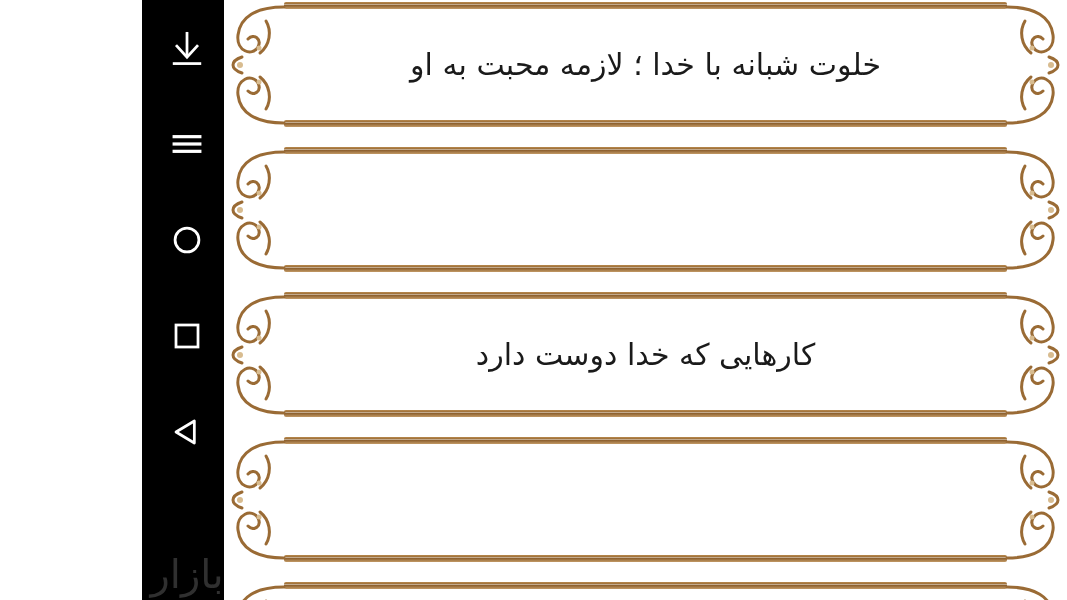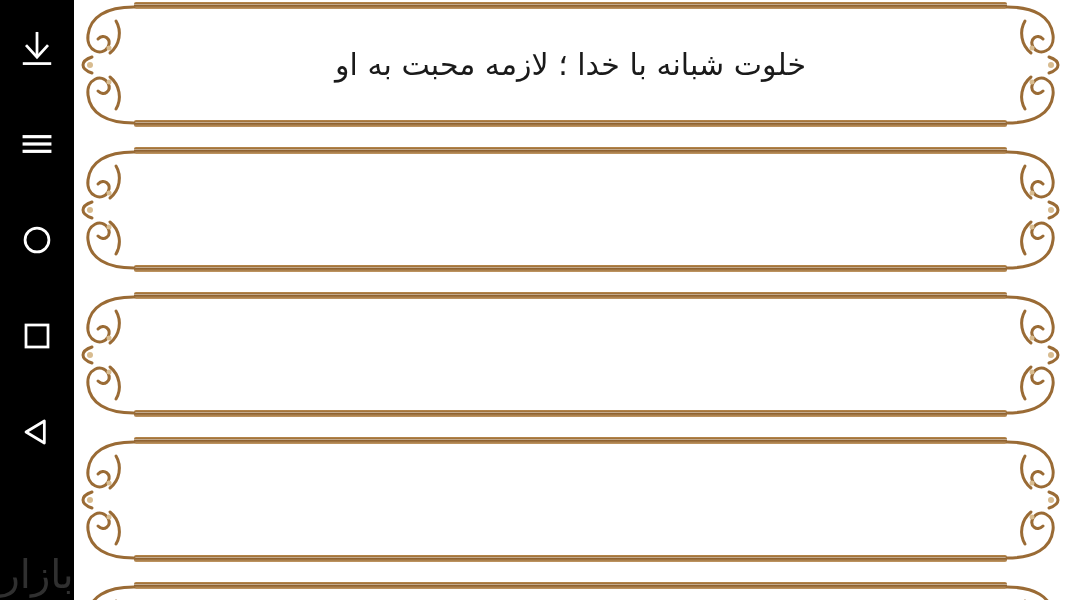--- a/index.html
+++ b/index.html
@@ -9,21 +9,21 @@
   }
   body {
     width: 1067px;
     height: 600px;
     overflow: hidden;
     font-family: "DejaVu Sans", "Liberation Sans", sans-serif;
   }
 
   #app {
     position: relative;
-    width: 1067px;
+    width: 925px;
     height: 600px;
     display: flex;
     flex-direction: row;
   }
 
   
   #list-area {
     position: relative;
     width: 993px;
     height: 600px;
@@ -95,20 +95,21 @@
 
   
   #navbar {
     width: 74px;
     height: 600px;
     background: #000000;
     display: flex;
     flex-direction: column;
     align-items: center;
     position: relative;
+    padding-left: 8px;
   }
 
   .nav-btn {
     width: 74px;
     height: 96px;
     display: flex;
     align-items: center;
     justify-content: center;
   }
   .nav-btn svg { display: block; }
@@ -244,20 +245,21 @@
               <path d="M40 20 C46 30 44 44 34 52"></path>
               <path d="M40 108 C46 98 44 84 34 76"></path>
             </g>
             <g fill="#d8bc90" transform="translate(62,0) scale(-1,1)">
               <circle cx="14" cy="64" r="3"></circle>
               <circle cx="33" cy="47" r="2.5"></circle>
               <circle cx="33" cy="81" r="2.5"></circle>
             </g>
           </svg>
         </div>
+        <div class="item-text">کارهایی که خدا دوست دارد</div>
       </div>
 
       <div class="item">
         <div class="frame-line top"></div>
         <div class="frame-line bottom"></div>
         <div class="flourish left">
           <svg viewBox="0 0 62 128" width="62" height="128">
             <g fill="none" stroke="#9a6b35" stroke-width="3" stroke-linecap="round">
               <path d="M58 6 C30 6 14 16 12 34 C10 50 26 56 32 46 C36 38 28 32 22 38"></path>
               <path d="M58 122 C30 122 14 112 12 94 C10 78 26 72 32 82 C36 90 28 96 22 90"></path>

